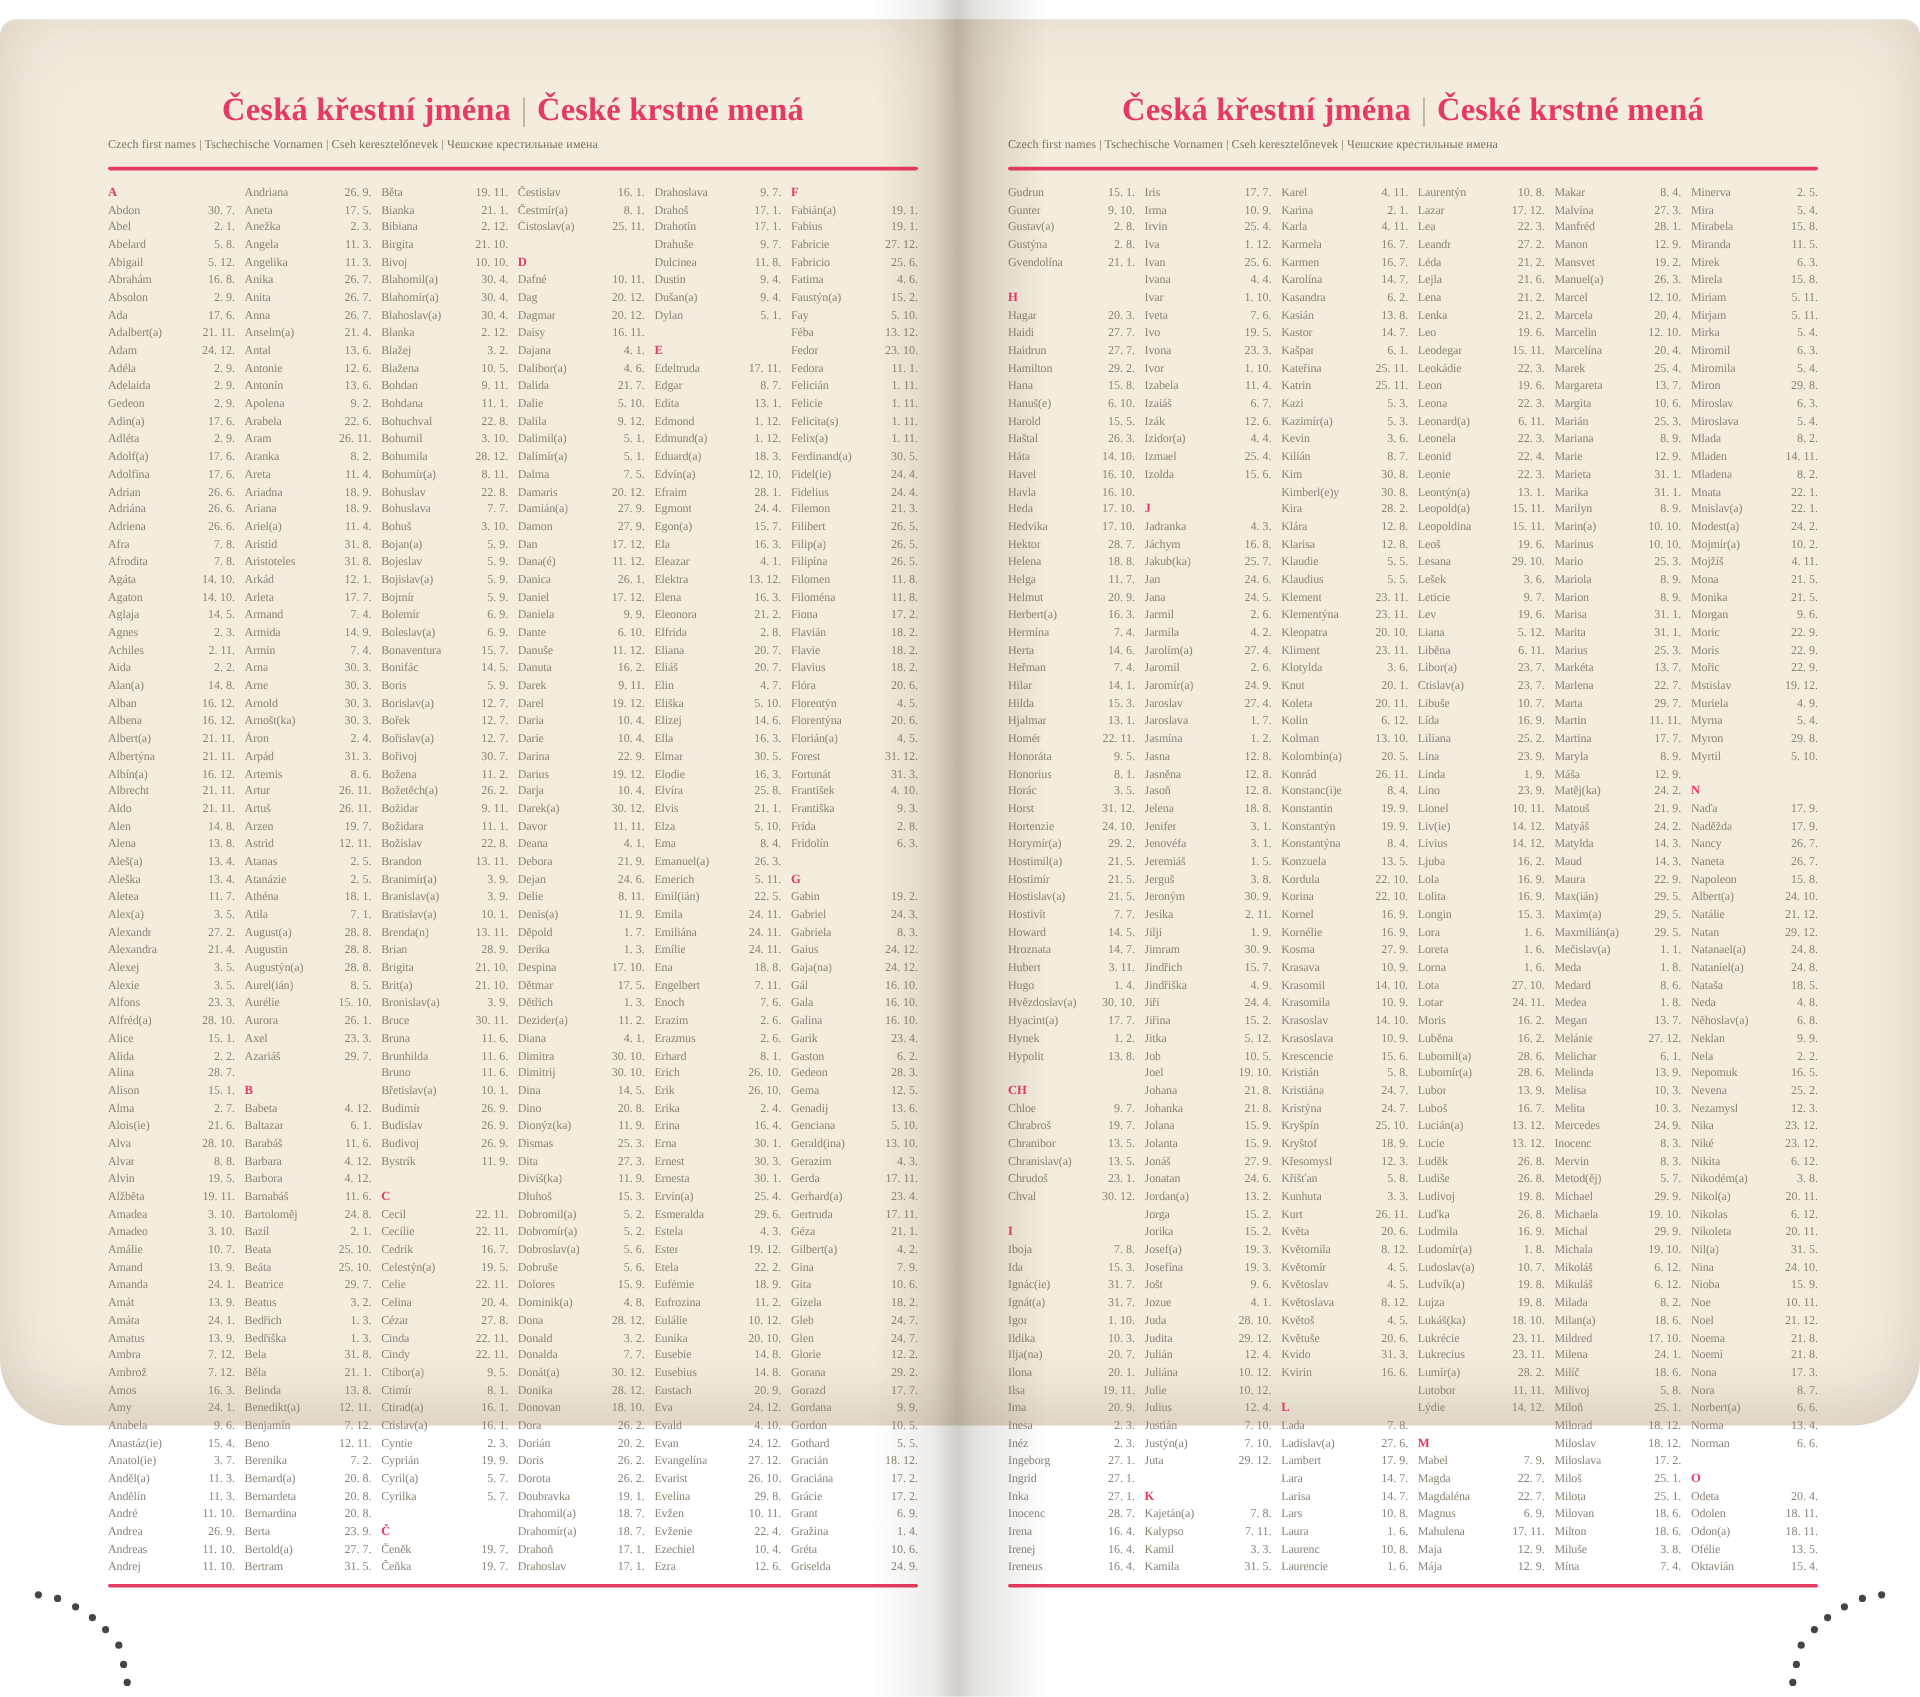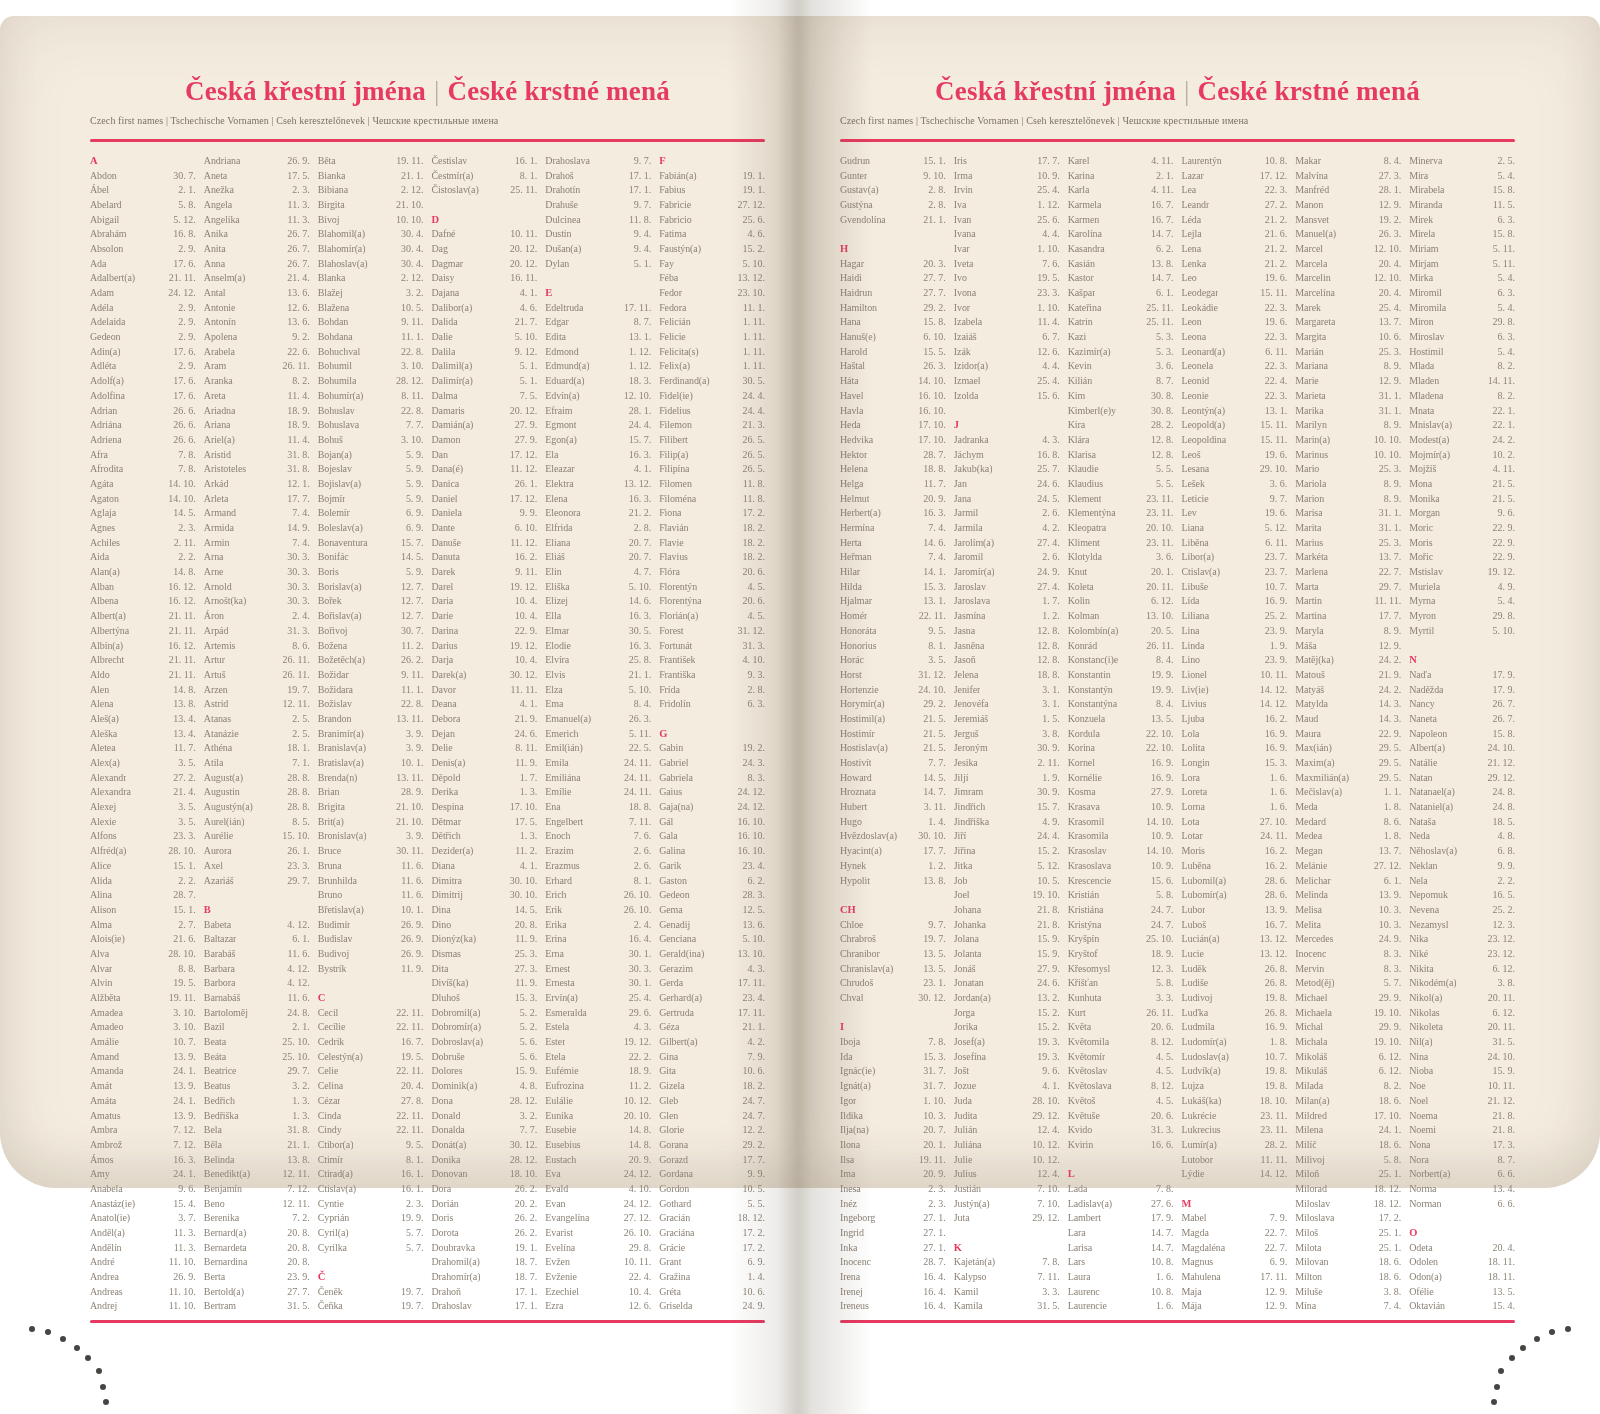--- a/index.html
+++ b/index.html
@@ -3519,21 +3519,21 @@
             </div>
             <div class="row">
               <span class="nm">Miron</span>
               <span class="dt">29. 8.</span>
             </div>
             <div class="row">
               <span class="nm">Miroslav</span>
               <span class="dt">6. 3.</span>
             </div>
             <div class="row">
-              <span class="nm">Hostimil</span>
+              <span class="nm">Miroslava</span>
               <span class="dt">5. 4.</span>
             </div>
             <div class="row">
               <span class="nm">Mlada</span>
               <span class="dt">8. 2.</span>
             </div>
             <div class="row">
               <span class="nm">Mladen</span>
               <span class="dt">14. 11.</span>
             </div>

